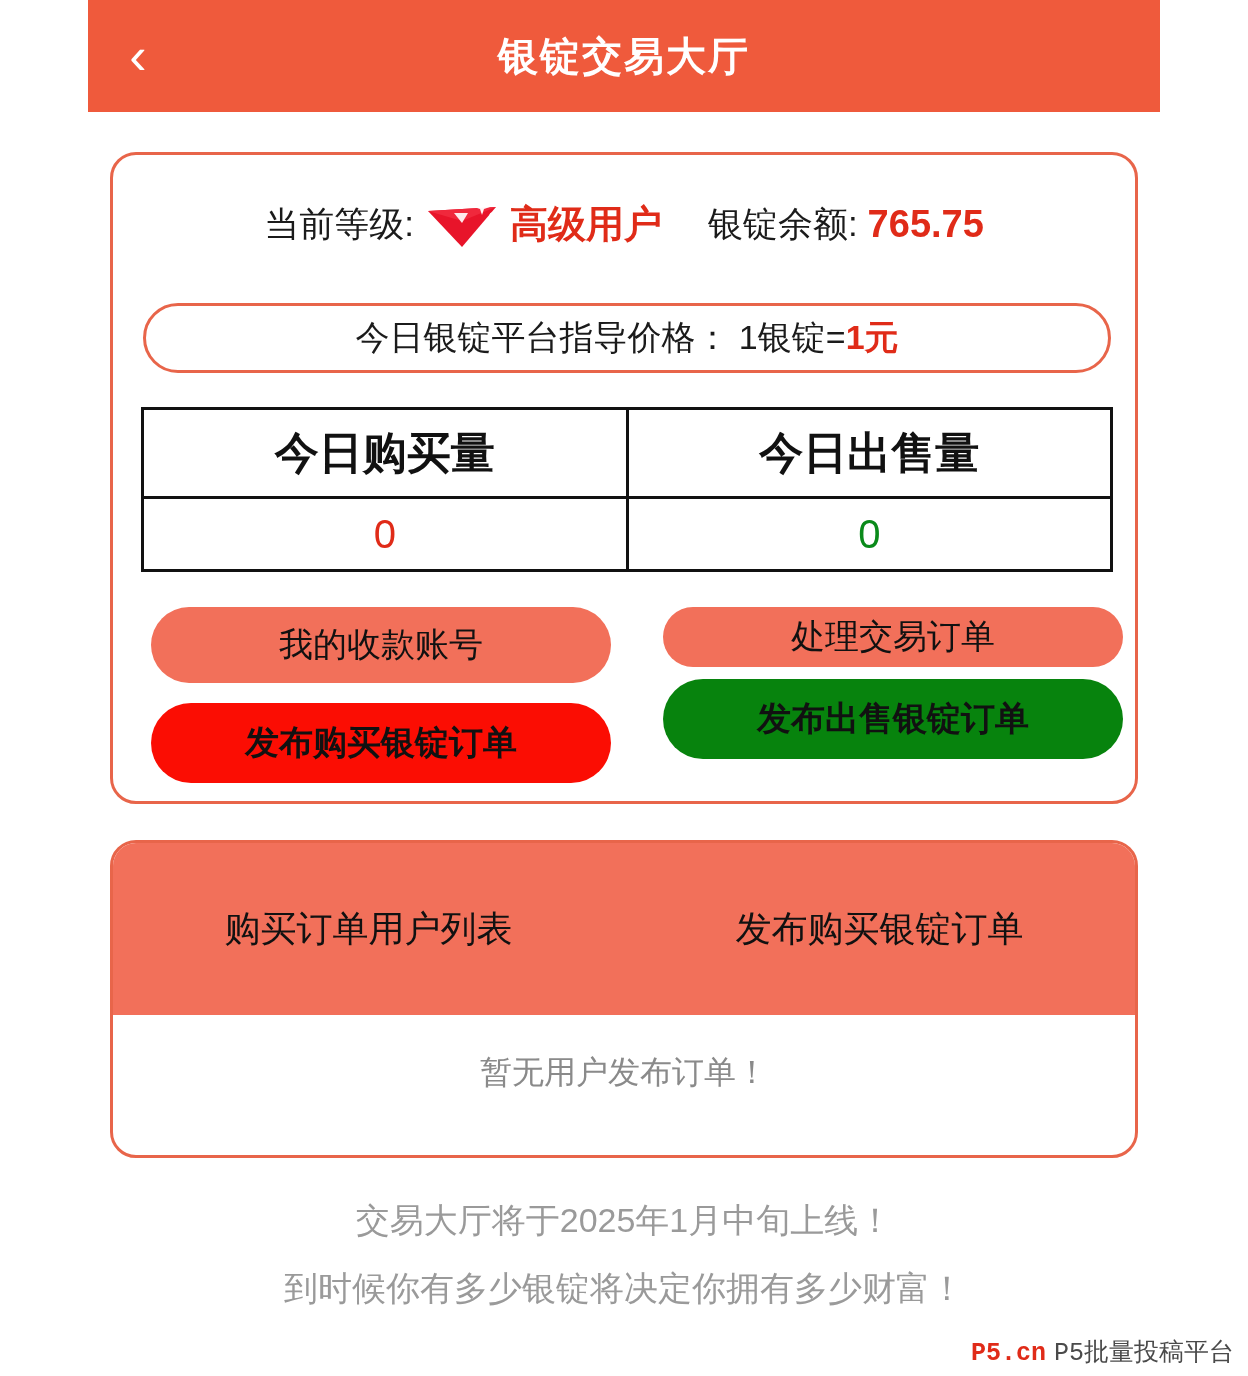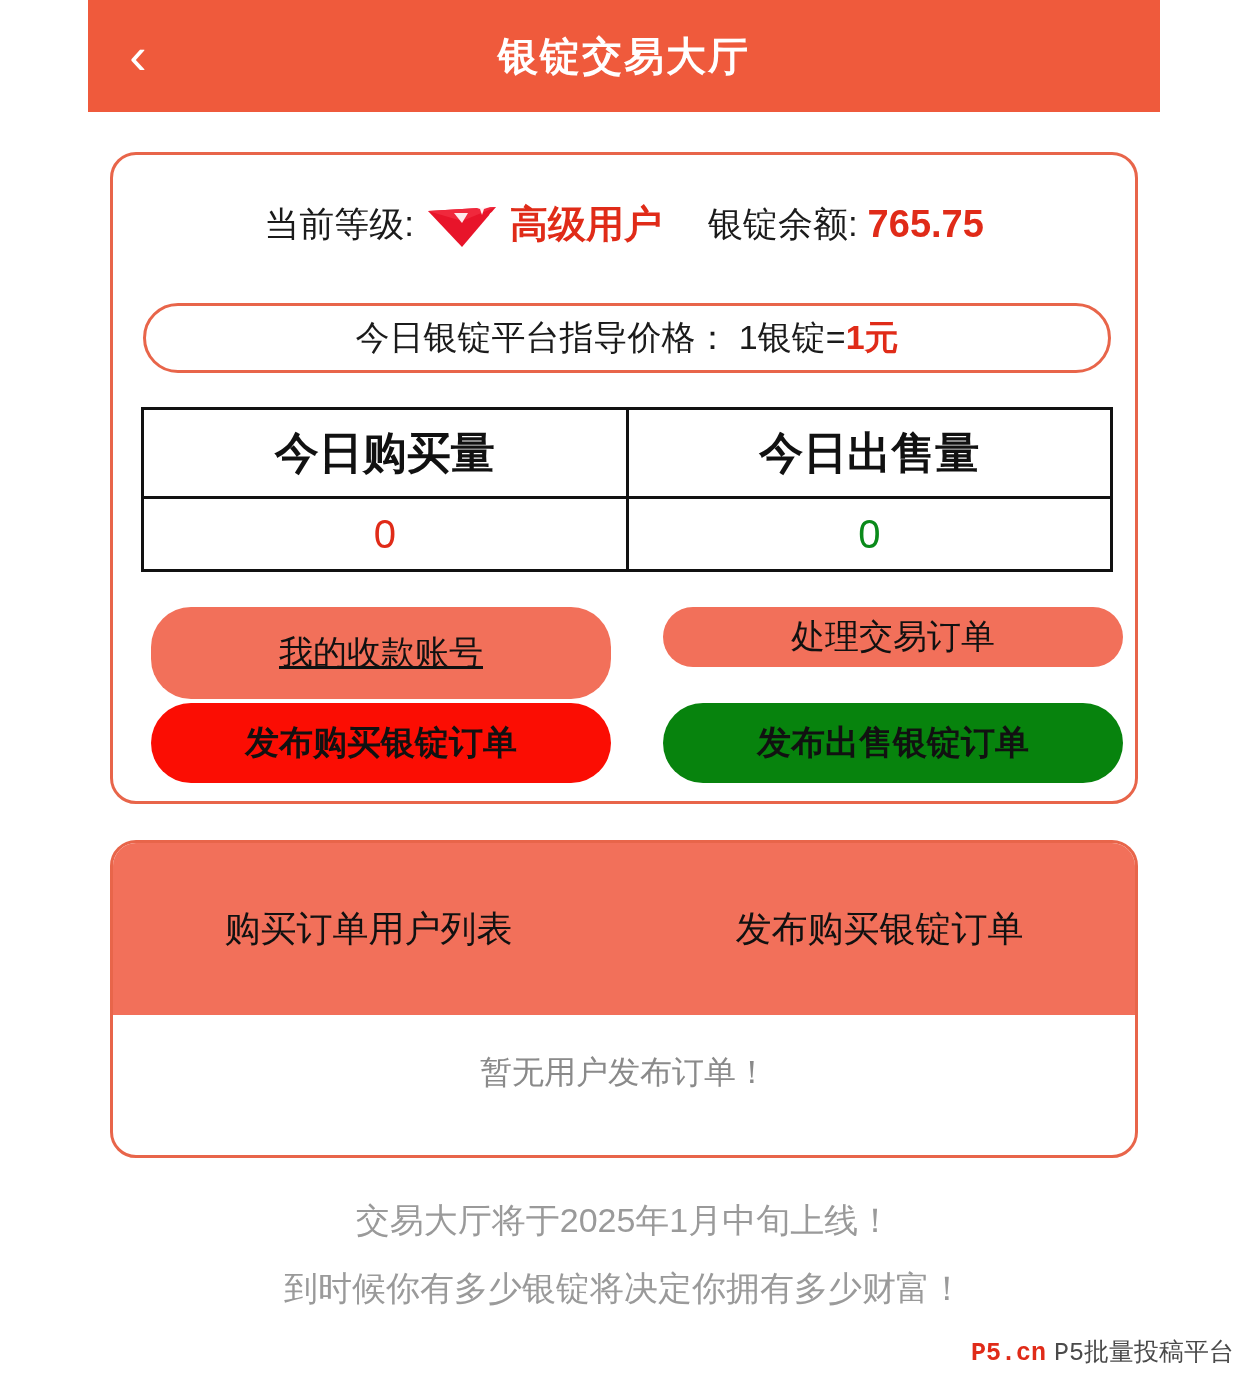--- a/index.html
+++ b/index.html
@@ -171,24 +171,24 @@
   .btn-red {
     background: #fb0d03;
     color: #111111;
     font-weight: bold;
   }
   .btn-green {
     background: #07830d;
     color: #111111;
     font-weight: bold;
   }
-  .btn-pos-1 { left: 38px;  top: 452px; width: 460px; height: 92px; text-decoration: underline; }
+  .btn-pos-1 { left: 38px;  top: 452px; width: 460px; height: 76px; }
   .btn-pos-2 { left: 550px; top: 452px; width: 460px; height: 60px; }
   .btn-pos-3 { left: 38px;  top: 548px; width: 460px; height: 80px; }
-  .btn-pos-4 { left: 550px; top: 548px; width: 460px; height: 80px; }
+  .btn-pos-4 { left: 550px; top: 524px; width: 460px; height: 80px; }
   
   .list-card {
     position: absolute;
     left: 110px;
     top: 840px;
     width: 1028px;
     height: 318px;
     box-sizing: border-box;
     border: 3px solid #e8654a;
     border-radius: 26px;

